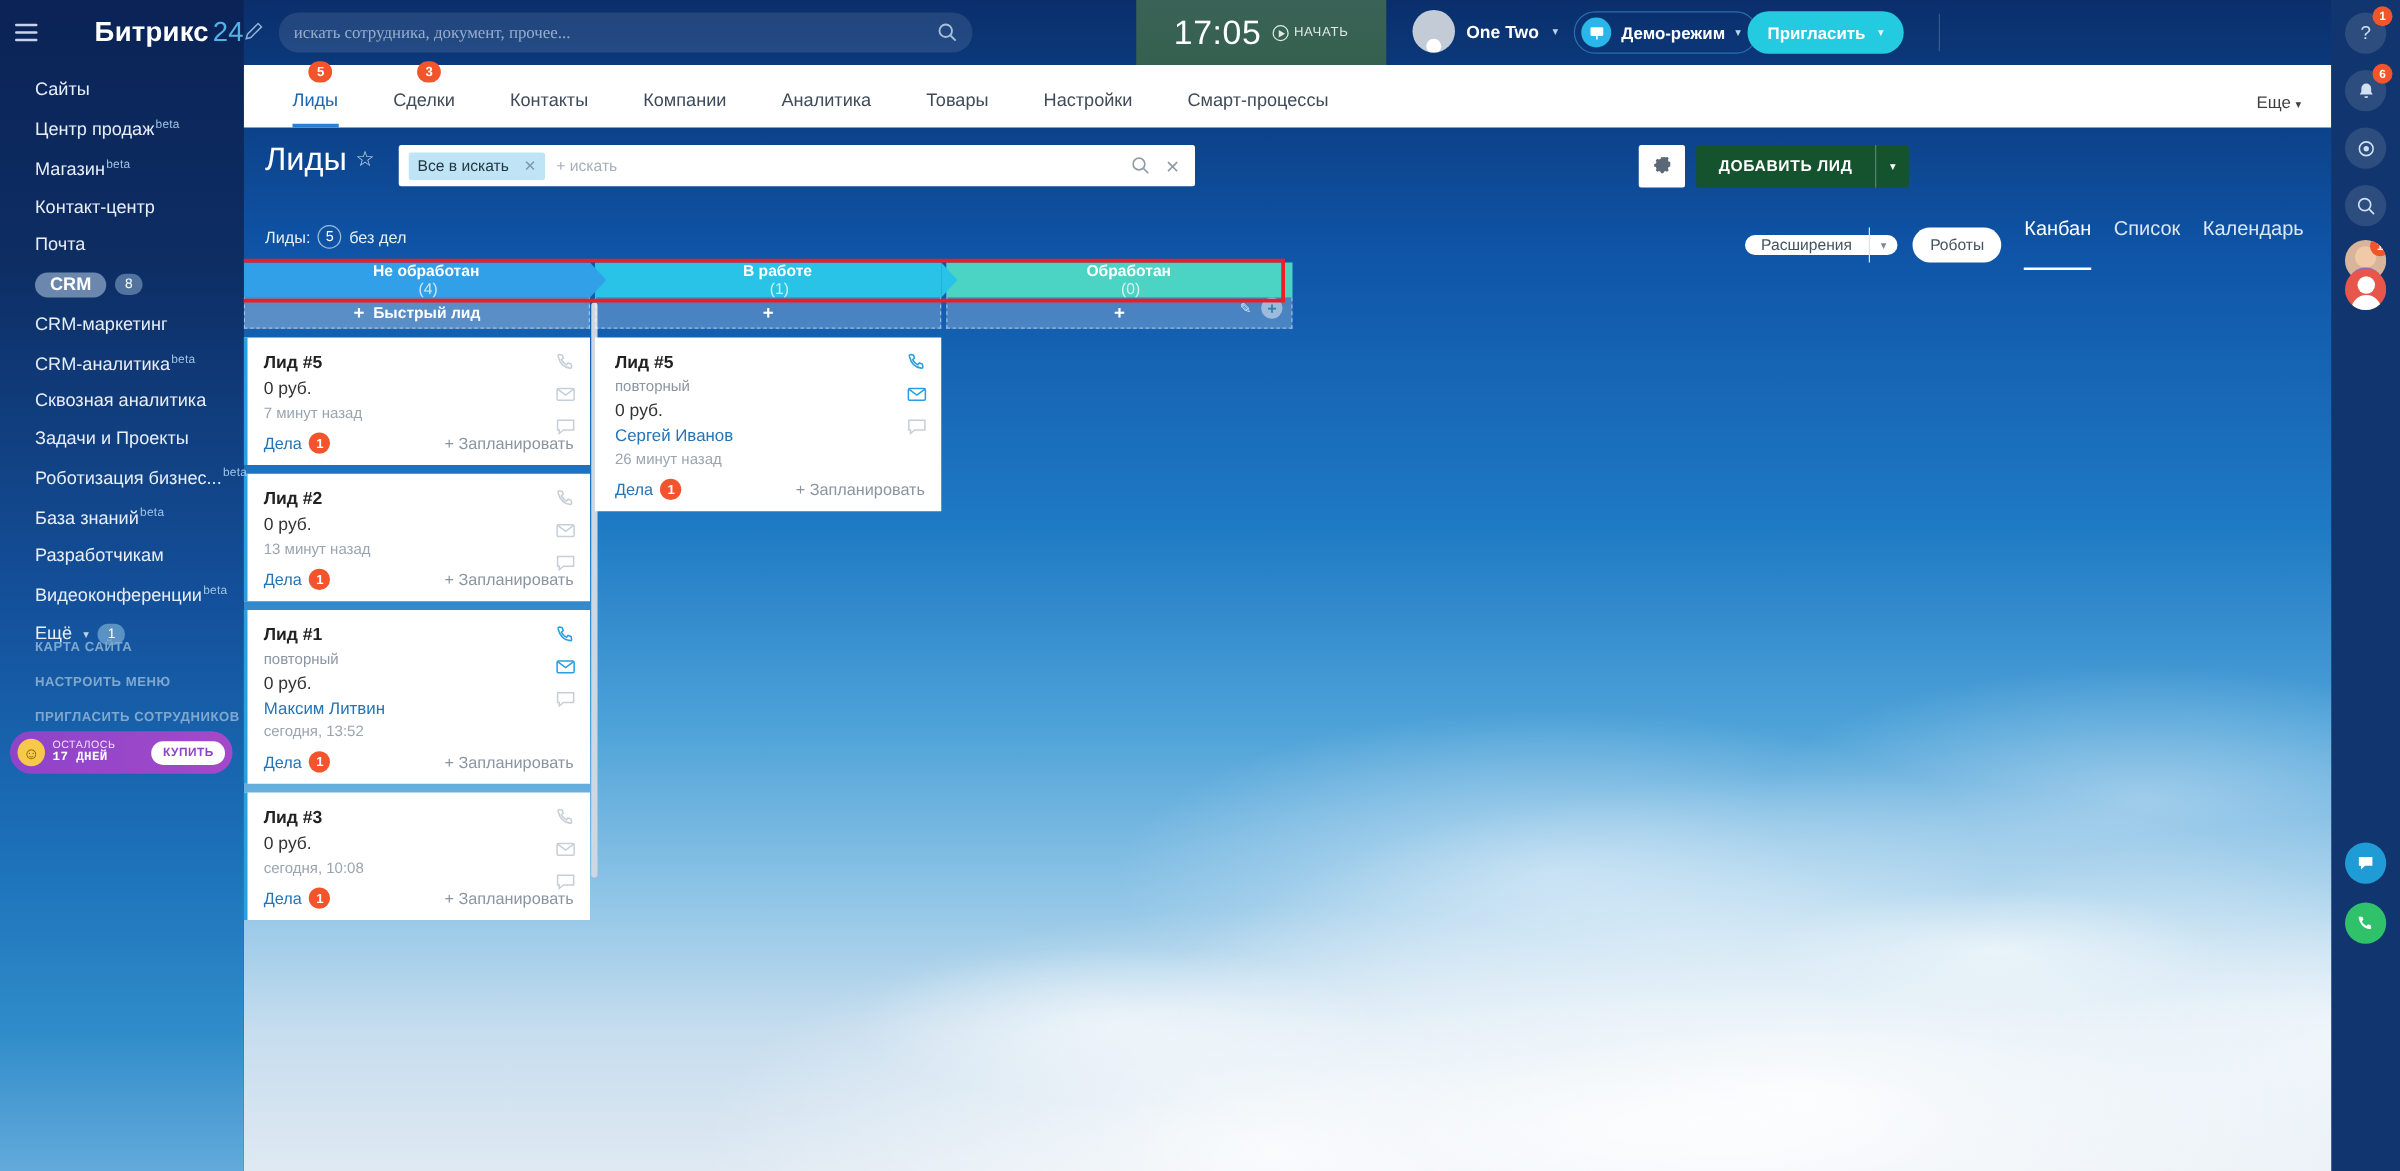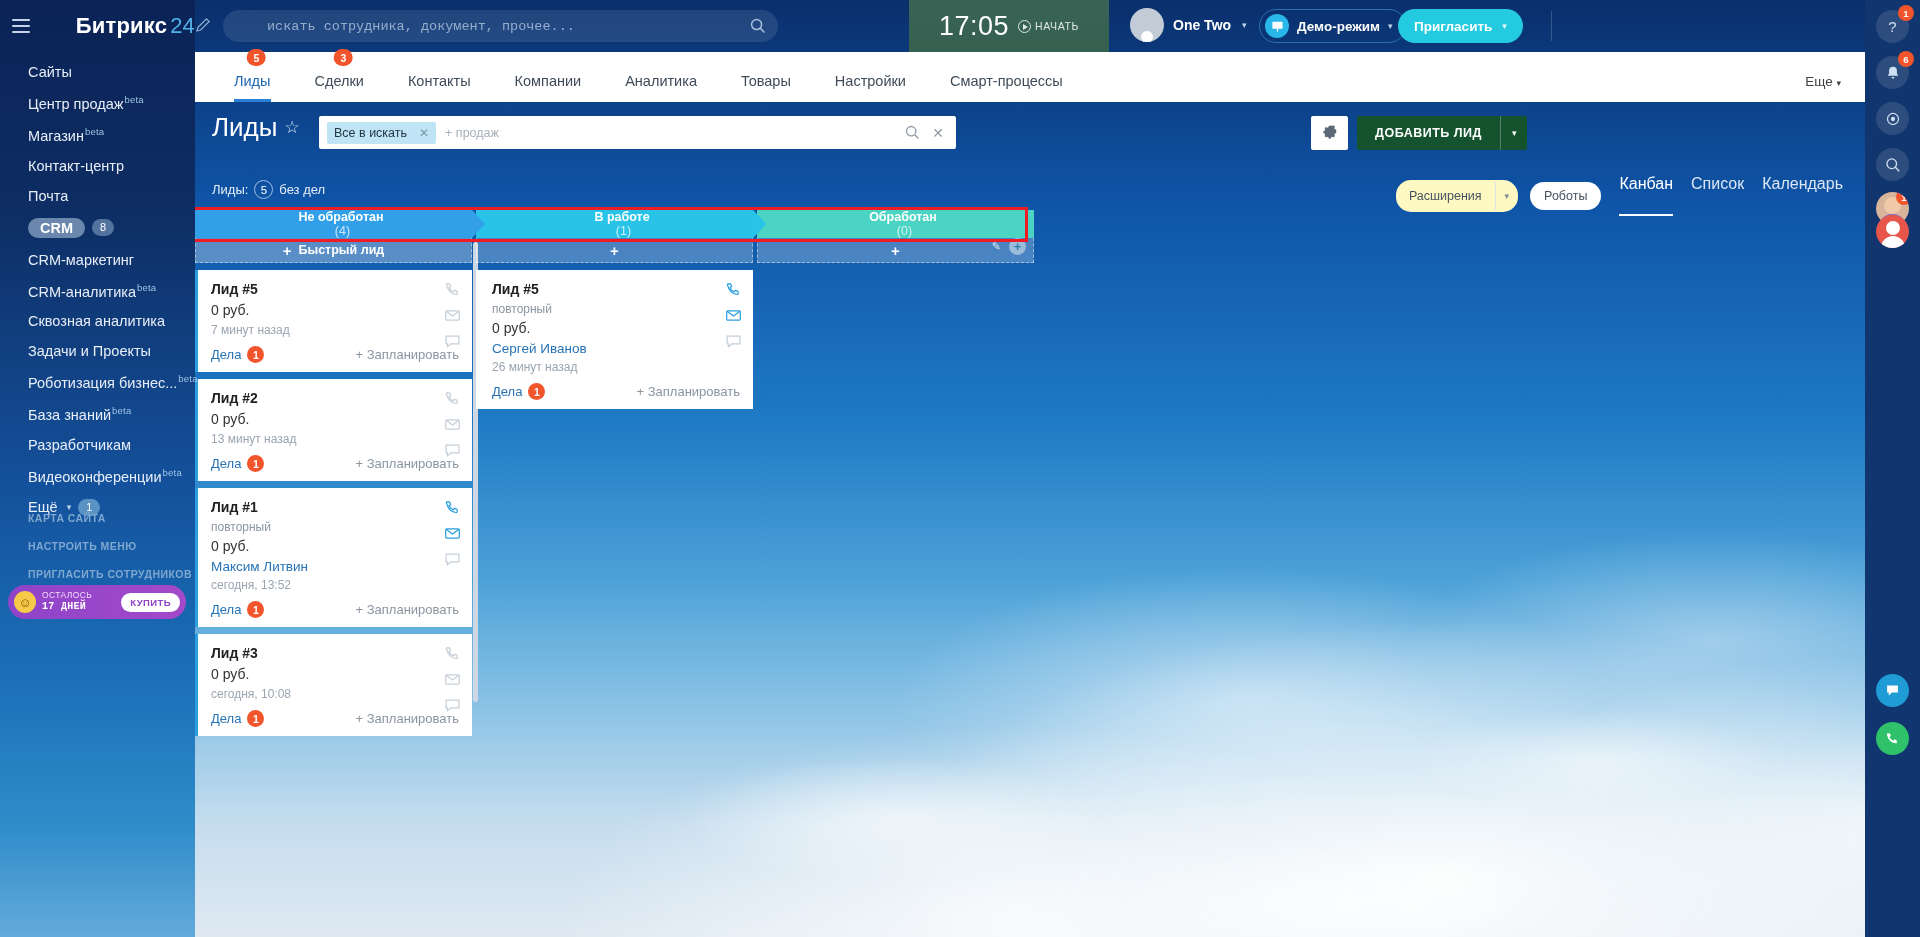--- a/index.html
+++ b/index.html
@@ -88,22 +88,21 @@
     position:absolute; left:0px; top:17px; width:18px; height:18px;
     color:#8fb0d4; font-size:14px;
   }
   .searchbox {
     position:absolute; left:28px; top:10px; width:555px; height:32px;
     background:rgba(255,255,255,.10); border-radius:16px; display:flex; align-items:center;
     padding:0 12px;
   }
   .searchbox input {
     flex:1; border:0; background:transparent; outline:none; color:#dbe7f5; font-size:13.5px;
-    font-family:Liberation Mono, monospace;
-    margin-left:32px;
+    font-family:Liberation Serif, serif;
   }
   .searchbox input::placeholder { color:#96aecb; }
   .search-ic { color:#a8c0db; font-size:15px; }
 
   .clock {
     position:absolute; left:714px; top:0; width:200px; height:52px;
     background:linear-gradient(180deg,#3a6357,#35604f);
     display:flex; align-items:center; justify-content:center; gap:9px;
   }
   .clock .time { font-size:27px; color:#fff; font-weight:300; letter-spacing:.5px; }
@@ -225,21 +224,21 @@
     position:absolute; left:17px; top:12px; font-size:13px; color:#e6eef8;
     display:flex; align-items:center; gap:6px;
   }
   .ring {
     display:inline-flex; align-items:center; justify-content:center;
     min-width:19px; height:19px; border:1px solid #9dbde0; border-radius:10px;
     font-size:11.5px; color:#fff; padding:0 5px;
   }
   .subhead-right { position:absolute; right:22px; top:7px; display:flex; align-items:center; gap:12px; }
   .pill-btn {
-    background:#fef9c3; border-radius:15px; height:32px; display:flex; align-items:center;
+    background:#ffffff; border-radius:15px; height:16px; display:flex; align-items:center;
     font-size:12.5px; color:#46535f; cursor:pointer;
   }
   .pill-btn .p1 { padding:0 13px; }
   .pill-btn .psep { width:1px; height:28px; background:#dde3e9; }
   .pill-btn .p2 { padding:0 9px; font-size:9px; color:#7d8994; }
   .pill-solo { background:#fff; border-radius:15px; height:28px; padding:0 14px;
                display:flex; align-items:center; font-size:12.5px; color:#46535f; cursor:pointer; }
   .view-links { display:flex; align-items:center; gap:18px; margin-left:6px; }
   .view-link { font-size:16px; color:#dbe7f5; cursor:pointer; position:relative; padding-bottom:23px; }
   .view-link.active { color:#fff; }
@@ -505,21 +504,21 @@
       <div class="page-title">
         <span>Лиды</span>
         <span class="star">☆</span>
       </div>
 
       <div class="filter">
         <div class="chip">
           <span>Все в искать</span>
           <span class="x">✕</span>
         </div>
-        <span class="chip-plus">+ продаж</span>
+        <span class="chip-plus">+ искать</span>
         <div class="filter-right">
           <span>
             <svg viewBox="0 0 16 16" width="15" height="15">
                 <circle cx="6.6" cy="6.6" r="5" fill="none" stroke="#8f9aa6" stroke-width="1.4"></circle>
                 <line x1="10.4" y1="10.4" x2="14.5" y2="14.5" stroke="#8f9aa6" stroke-width="1.4"></line>
               </svg>
           </span>
           <span>✕</span>
         </div>
       </div>

